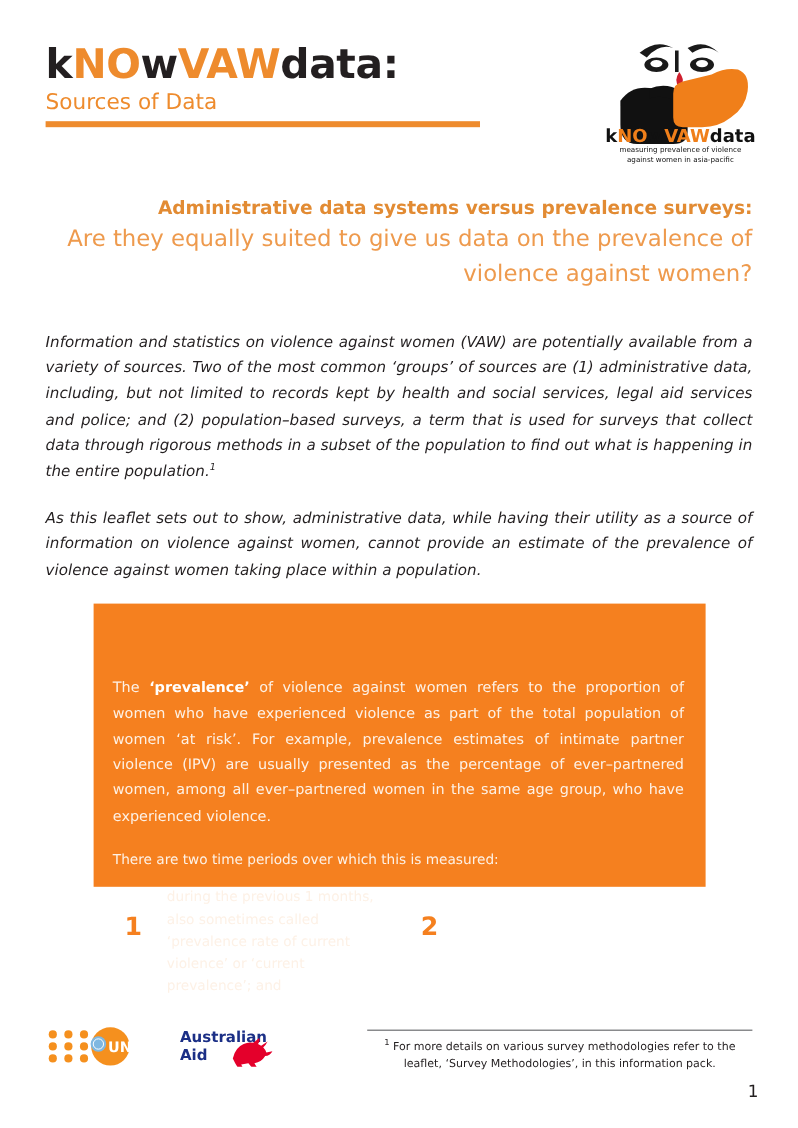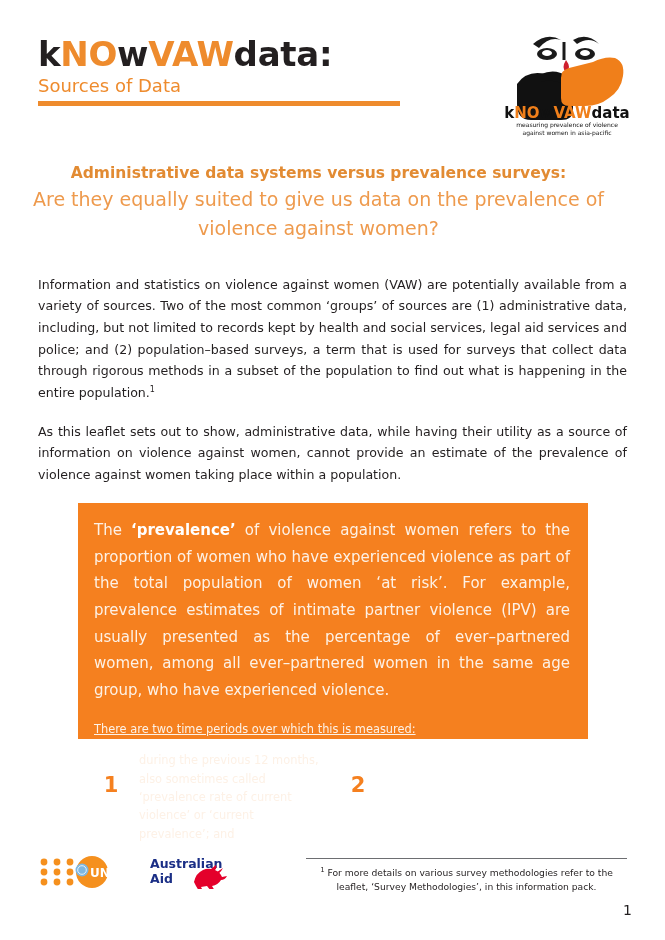--- a/index.html
+++ b/index.html
@@ -58,24 +58,24 @@
     right: 28px;
     top: 26px;
     width: 140px;
     height: 112px;
   }
   .brand-logo svg { display: block; }
 
   
   .lead-heading {
     position: absolute;
-    left: 24px;
+    left: 38px;
     top: 162px;
     width: 589px;
-    text-align: center;
+    text-align: right;
     color: #E8953F;
     line-height: 1.5;
   }
   .lead-heading .l1 {
     font-size: 15.5px;
     font-weight: 700;
     color: #E28B33;
     display: block;
   }
   .lead-heading .l2 {
@@ -87,20 +87,21 @@
 
   
   .body-para {
     position: absolute;
     left: 38px;
     width: 589px;
     font-size: 12.6px;
     line-height: 1.72;
     text-align: justify;
     color: #231f20;
+    font-style: italic;
   }
   #para-1 { top: 261px; }
   #para-2 { top: 408px; }
   .fnmark {
     font-size: 8px;
     vertical-align: super;
     line-height: 0;
   }
 
   
@@ -109,32 +110,32 @@
     left: 78px;
     top: 503px;
     width: 510px;
     height: 236px;
     background: #F5801F;
     box-sizing: border-box;
     padding: 14px 18px 10px 16px;
     color: #ffffff;
   }
   .callout-para {
-    font-size: 15px;
+    font-size: 12px;
     line-height: 1.78;
     text-align: justify;
     color: #fdf1e6;
+    margin-top: 46px;
   }
   .callout-para b { color: #ffffff; font-weight: 700; }
   .callout-intro {
     margin-top: 16px;
     font-size: 11.4px;
     line-height: 1.6;
     color: #fdf1e6;
-    text-decoration: underline;
   }
   .timeframes {
     display: flex;
     margin-top: 12px;
     gap: 18px;
   }
   .tf-col {
     display: flex;
     align-items: flex-start;
     gap: 11px;
@@ -255,21 +256,21 @@
   <p class="body-para" id="para-2">As this leaflet sets out to show, administrative data, while having their utility as a source of information on violence against women, cannot provide an estimate of the prevalence of violence against women taking place within a population.</p>
 
   <div class="callout">
     <div class="callout-para"><span>The </span><b>‘prevalence’</b><span> of violence against women refers to the proportion of women who have experienced violence as part of the total population of women ‘at risk’. For example, prevalence estimates of intimate partner violence (IPV) are usually presented as the percentage of ever–partnered women, among all ever–partnered women in the same age group, who have experienced violence.</span></div>
 
     <div class="callout-intro">There are two time periods over which this is measured:</div>
 
     <div class="timeframes">
       <div class="tf-col">
         <div class="tf-num">1</div>
-        <div class="tf-text">during the previous 12 months, also sometimes called ‘prevalence rate of current violence’ or ‘current prevalence’; and</div>
+        <div class="tf-text">during the previous 1 months, also sometimes called ‘prevalence rate of current violence’ or ‘current prevalence’; and</div>
       </div>
       <div class="tf-col">
         <div class="tf-num">2</div>
       </div>
     </div>
   </div>
 
   <div class="footer-logos">
 
     <svg class="unfpa" width="86" height="34" viewBox="0 0 86 34" xmlns="http://www.w3.org/2000/svg">

